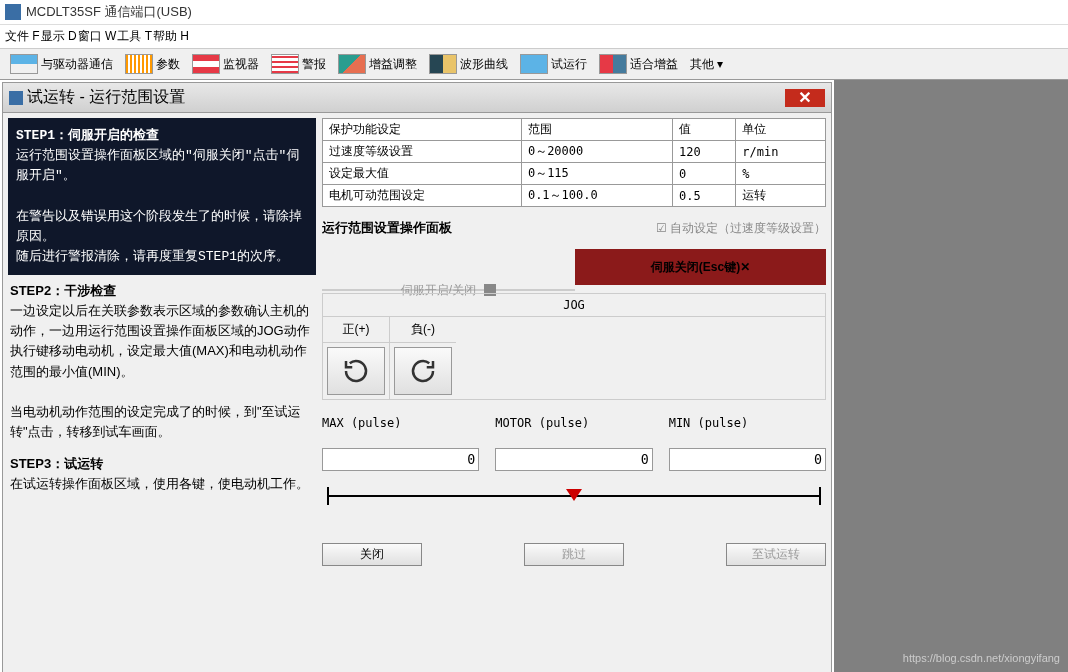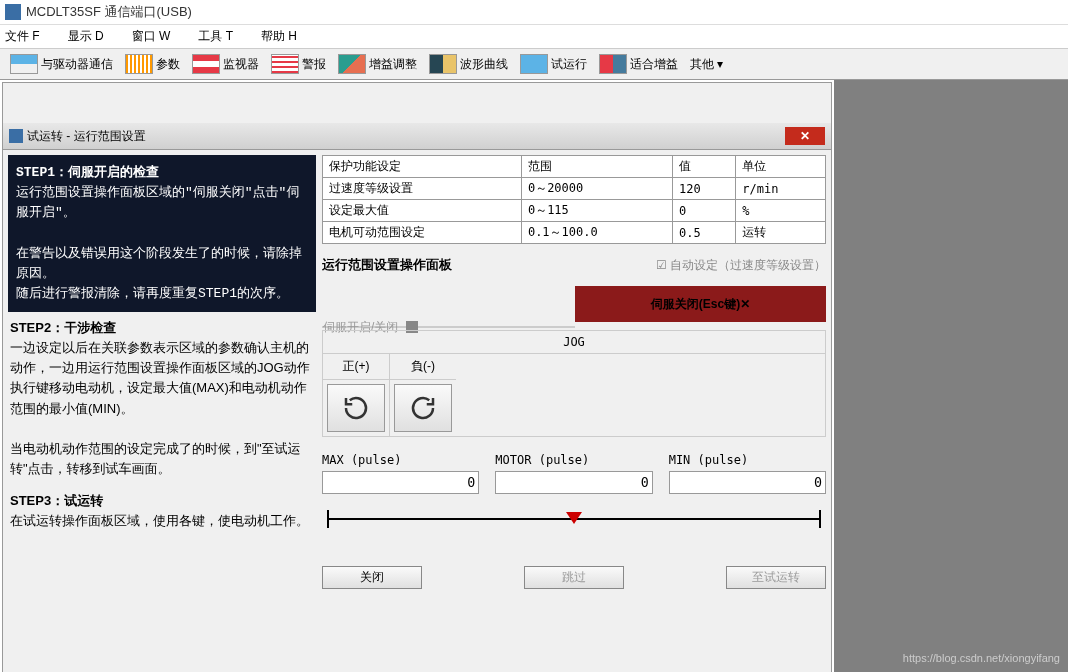--- a/index.html
+++ b/index.html
@@ -1,64 +1,64 @@
 <!DOCTYPE html>
 <html><head>
 <meta charset="utf-8">
 <style>
 * { box-sizing: border-box; margin: 0; padding: 0; }
 body { font-family: "SimSun", "Microsoft YaHei", sans-serif; font-size: 12px; background: #fff; width: 1068px; height: 672px; overflow: hidden; position: relative; }
 .title-bar { background: #fff; padding: 3px 5px; font-size: 13px; color: #333; border-bottom: 1px solid #ddd; display: flex; align-items: center; }
 .title-bar .icon { width: 16px; height: 16px; background: #3a6ea5; margin-right: 5px; display: inline-block; }
-.menu-bar { background: #fff; padding: 3px 5px; display: flex; gap: 28px; border-bottom: 1px solid #ccc; }
+.menu-bar { background: #fff; padding: 3px 5px; display: flex; gap: 1px; border-bottom: 1px solid #ccc; }
 .menu-bar span { cursor: default; }
 .toolbar { background: #f0f0f0; padding: 2px 5px; display: flex; align-items: center; gap: 2px; border-bottom: 1px solid #999; }
 .tool-btn { display: flex; align-items: center; gap: 3px; padding: 2px 4px; border: 1px solid transparent; font-size: 12px; }
 .tool-icon { width: 28px; height: 20px; background: #fff; border: 1px solid #999; display: inline-block; position: relative; }
 .tool-icon-a { background: linear-gradient(#5cb3e6 50%, #f0f0f0 50%); }
 .tool-icon-b { background: repeating-linear-gradient(90deg, #f90, #f90 2px, #fff 2px, #fff 4px); }
 .tool-icon-c { background: linear-gradient(#e63946 33%, #fff 33%, #fff 66%, #e63946 66%); }
 .tool-icon-d { background: repeating-linear-gradient(0deg, #e63946 0 2px, #fff 2px 5px); }
 .tool-icon-e { background: linear-gradient(135deg, #2a9d8f 50%, #e76f51 50%); }
 .tool-icon-f { background: linear-gradient(90deg, #264653 50%, #e9c46a 50%); }
 .tool-icon-g { background: #5cb3e6; }
 .tool-icon-h { background: linear-gradient(90deg, #e63946 50%, #457b9d 50%); }
 .main-area { display: flex; height: calc(100% - 74px); }
 .dialog-window { width: 830px; height: 100%; background: #f0f0f0; border: 1px solid #999; margin: 2px; }
-.dialog-title { background: linear-gradient(#e8e8e8, #d0d0d0); padding: 4px 6px; display: flex; align-items: center; justify-content: space-between; border-bottom: 1px solid #999; font-size: 12px; margin-top: 40px; }
+.dialog-title { background: linear-gradient(#e8e8e8, #d0d0d0); padding: 4px 6px; display: flex; align-items: center; justify-content: space-between; border-bottom: 1px solid #999; font-size: 16px; }
 .dialog-title-left { display: flex; align-items: center; gap: 4px; }
 .dialog-title .win-icon { width: 14px; height: 14px; background: #3a6ea5; }
 .close-btn { width: 40px; height: 18px; background: #c42b1c; color: #fff; display: flex; align-items: center; justify-content: center; font-weight: bold; }
 .dialog-body { display: flex; padding: 5px; gap: 6px; height: calc(100% - 26px); }
 .left-panel { width: 308px; font-size: 13px; line-height: 1.55; }
 .step1-box { background: #0f172a; color: #fff; padding: 8px; font-family: Liberation Mono, monospace; }
 .step1-box b { font-weight: bold; }
 .step-text { padding: 6px 2px; color: #000; }
 .step-text b { font-weight: bold; }
 .right-panel { flex: 1; display: flex; flex-direction: column; gap: 8px; }
 table { border-collapse: collapse; width: 100%; font-size: 12px; font-family: "SimSun", monospace; }
 td { border: 1px solid #999; padding: 2px 6px; background: #fff; }
 .panel-header { font-size: 13px; font-weight: bold; display: flex; align-items: center; justify-content: space-between; padding: 4px 0; }
 .auto-check { color: #888; font-weight: normal; font-size: 12px; }
 .servo-row { display: flex; height: 36px; }
-.servo-on { flex: 1; background: #f0f0f0; display: flex; align-items: center; color: #999; gap: 8px; border: 1px solid #ccc; margin-top: 40px; }
+.servo-on { flex: 1; background: #f0f0f0; display: flex; align-items: center; justify-content: center; color: #999; gap: 8px; border: 1px solid #ccc; margin-top: 40px; }
 .servo-on .sq { width: 12px; height: 12px; background: #888; }
 .servo-off { flex: 1; background: #8b1a1a; color: #000; display: flex; align-items: center; justify-content: center; font-weight: bold; }
 .servo-off .x { font-family: Arial; }
 .jog-box { border: 1px solid #ccc; display: inline-block; }
 .jog-header { text-align: center; padding: 4px; font-family: monospace; border-bottom: 1px solid #ccc; }
 .jog-btns { display: flex; }
 .jog-col { border-right: 1px solid #ccc; }
 .jog-col:last-child { border-right: none; }
 .jog-label { padding: 4px 12px; text-align: center; border-bottom: 1px solid #ccc; font-size: 12px; }
 .jog-arrow { width: 58px; height: 48px; background: linear-gradient(#fafafa, #e0e0e0); border: 1px solid #999; margin: 4px; display: flex; align-items: center; justify-content: center; }
 .jog-arrow svg { width: 30px; height: 30px; }
 .pulse-row { display: flex; justify-content: space-between; gap: 16px; margin-top: 8px; font-family: monospace; }
 .pulse-col { flex: 1; }
-.pulse-col label { display: block; font-size: 12px; margin-bottom: 4px; }
+.pulse-col label { display: block; font-size: 12px; margin-bottom: 18px; }
 .pulse-col input { width: 100%; padding: 3px; text-align: right; border: 1px solid #999; font-family: monospace; }
 .slider-track { position: relative; height: 40px; margin-top: 6px; }
 .slider-line { position: absolute; top: 10px; left: 5px; right: 5px; height: 2px; background: #000; }
 .slider-end { position: absolute; top: 2px; width: 2px; height: 18px; background: #000; }
 .slider-marker { position: absolute; top: 4px; left: 50%; transform: translateX(-50%); width: 0; height: 0; border-left: 8px solid transparent; border-right: 8px solid transparent; border-top: 12px solid #c00; }
 .bottom-btns { display: flex; justify-content: space-between; padding: 10px 0; }
 .btn { width: 100px; height: 23px; background: linear-gradient(#fafafa, #e0e0e0); border: 1px solid #888; display: flex; align-items: center; justify-content: center; font-size: 12px; }
 .btn.disabled { color: #999; }
 .right-gray { flex: 1; background: #808080; }
 .watermark { position: absolute; bottom: 8px; right: 8px; color: #ccc; font-size: 11px; font-family: Arial; }

